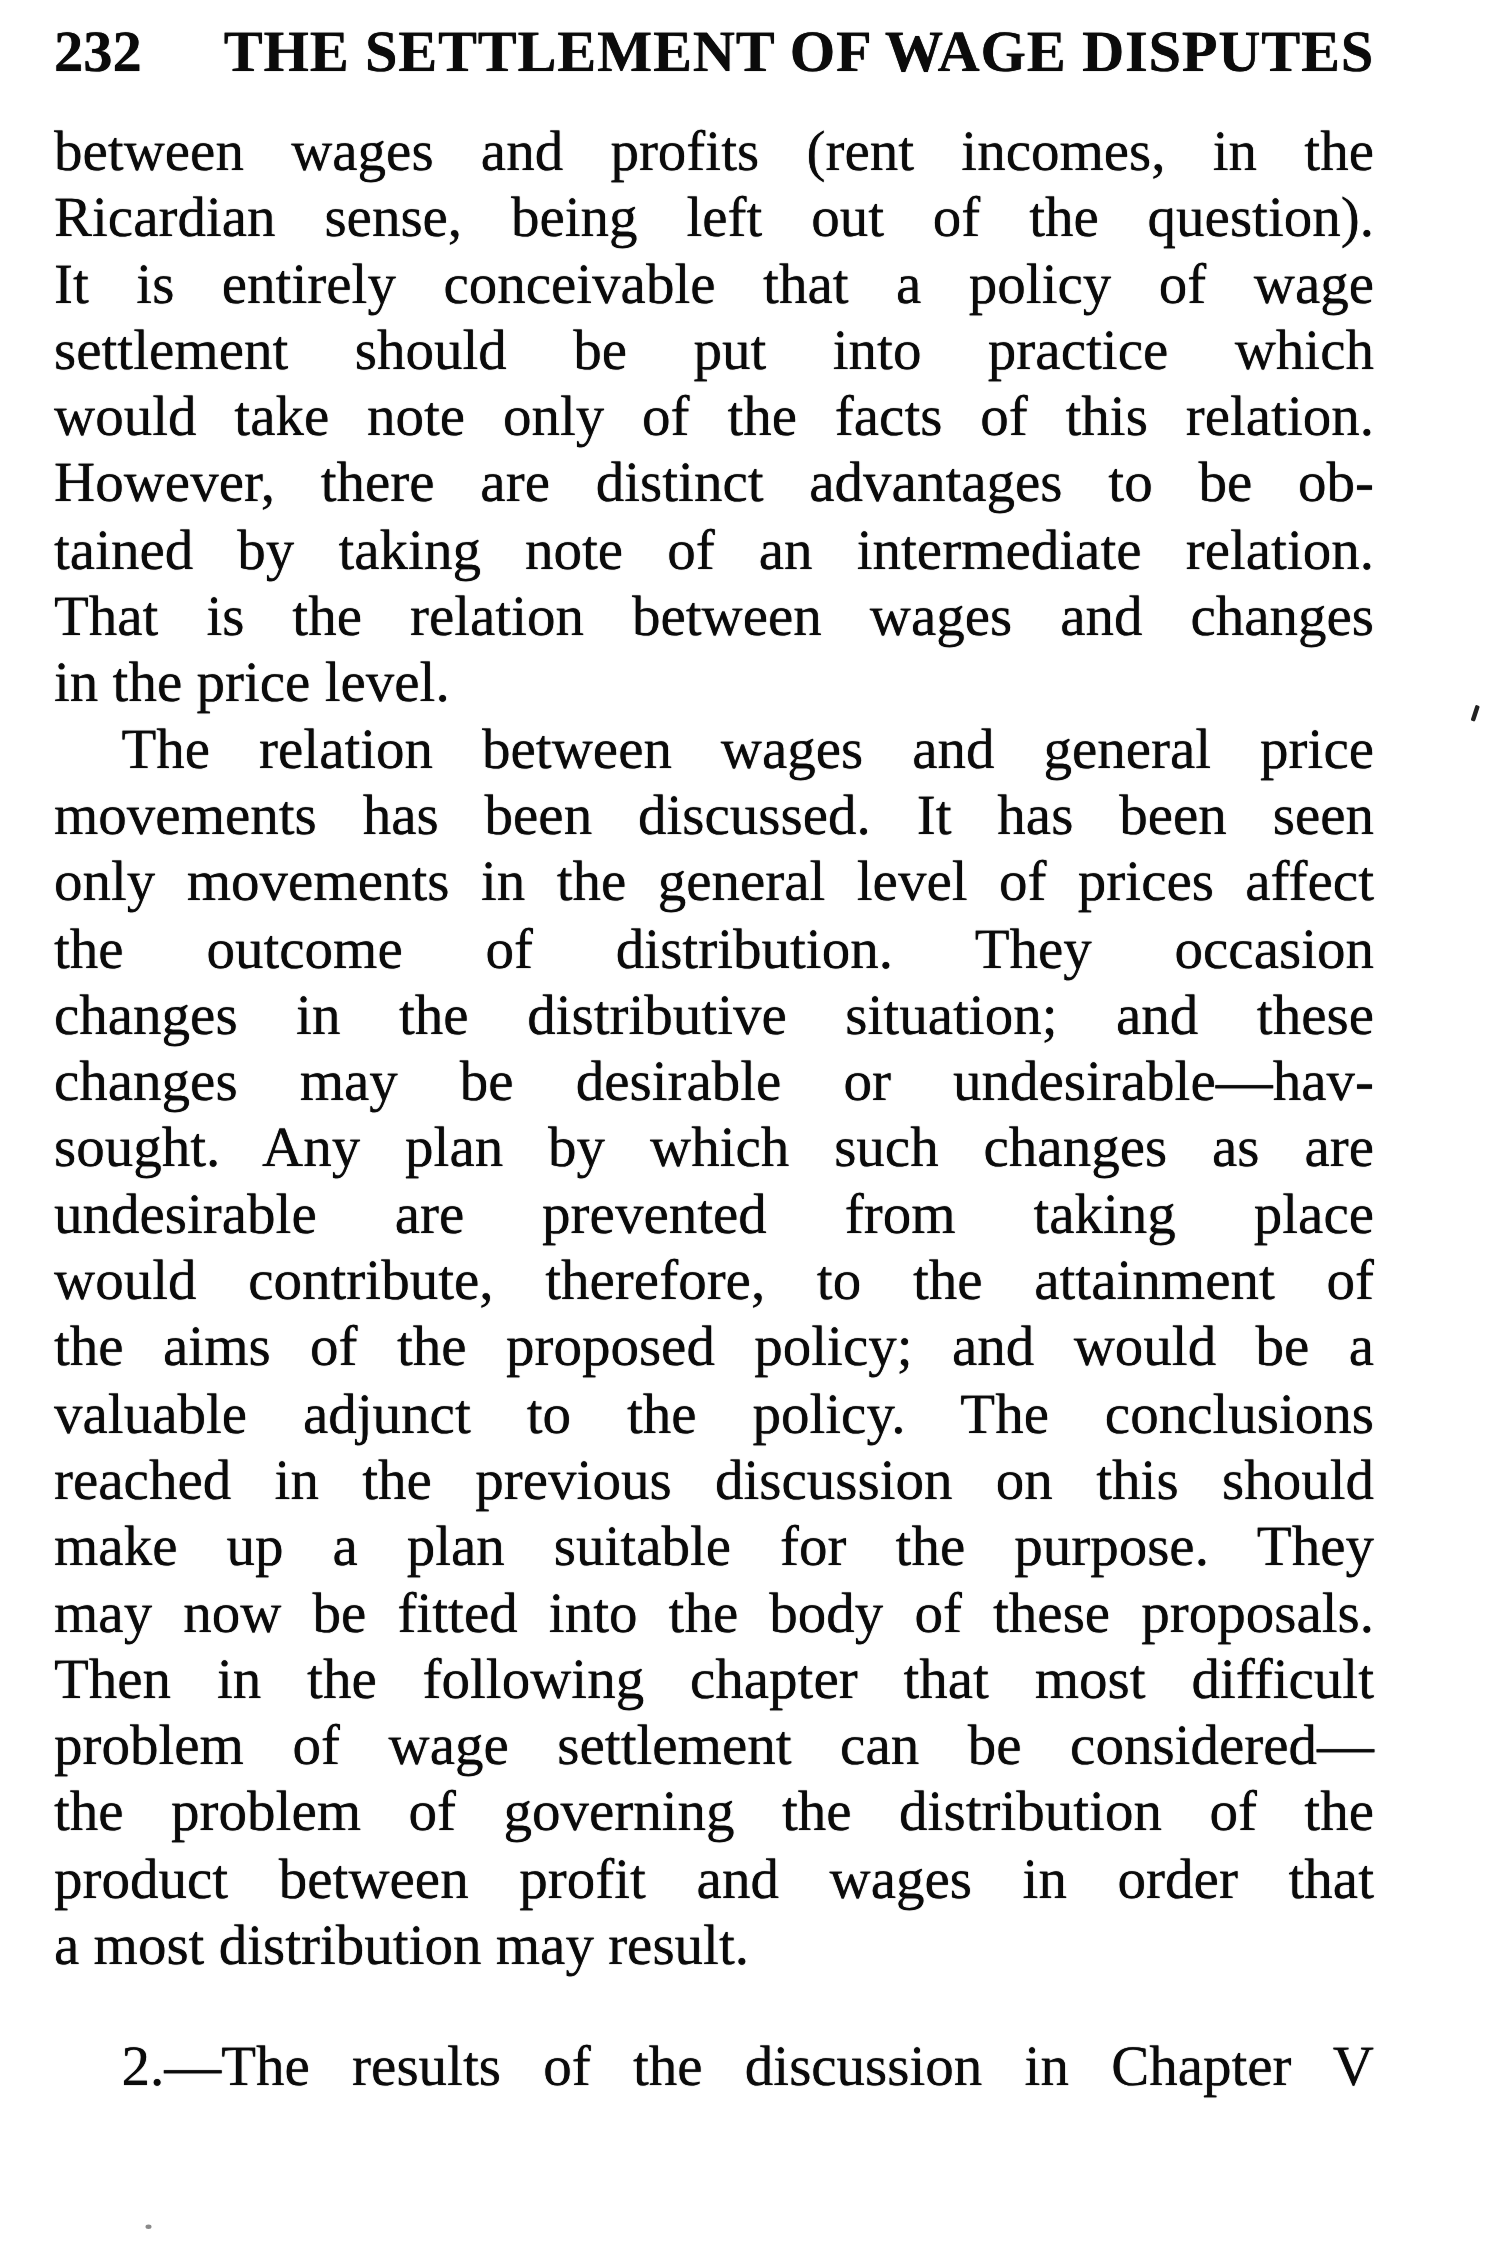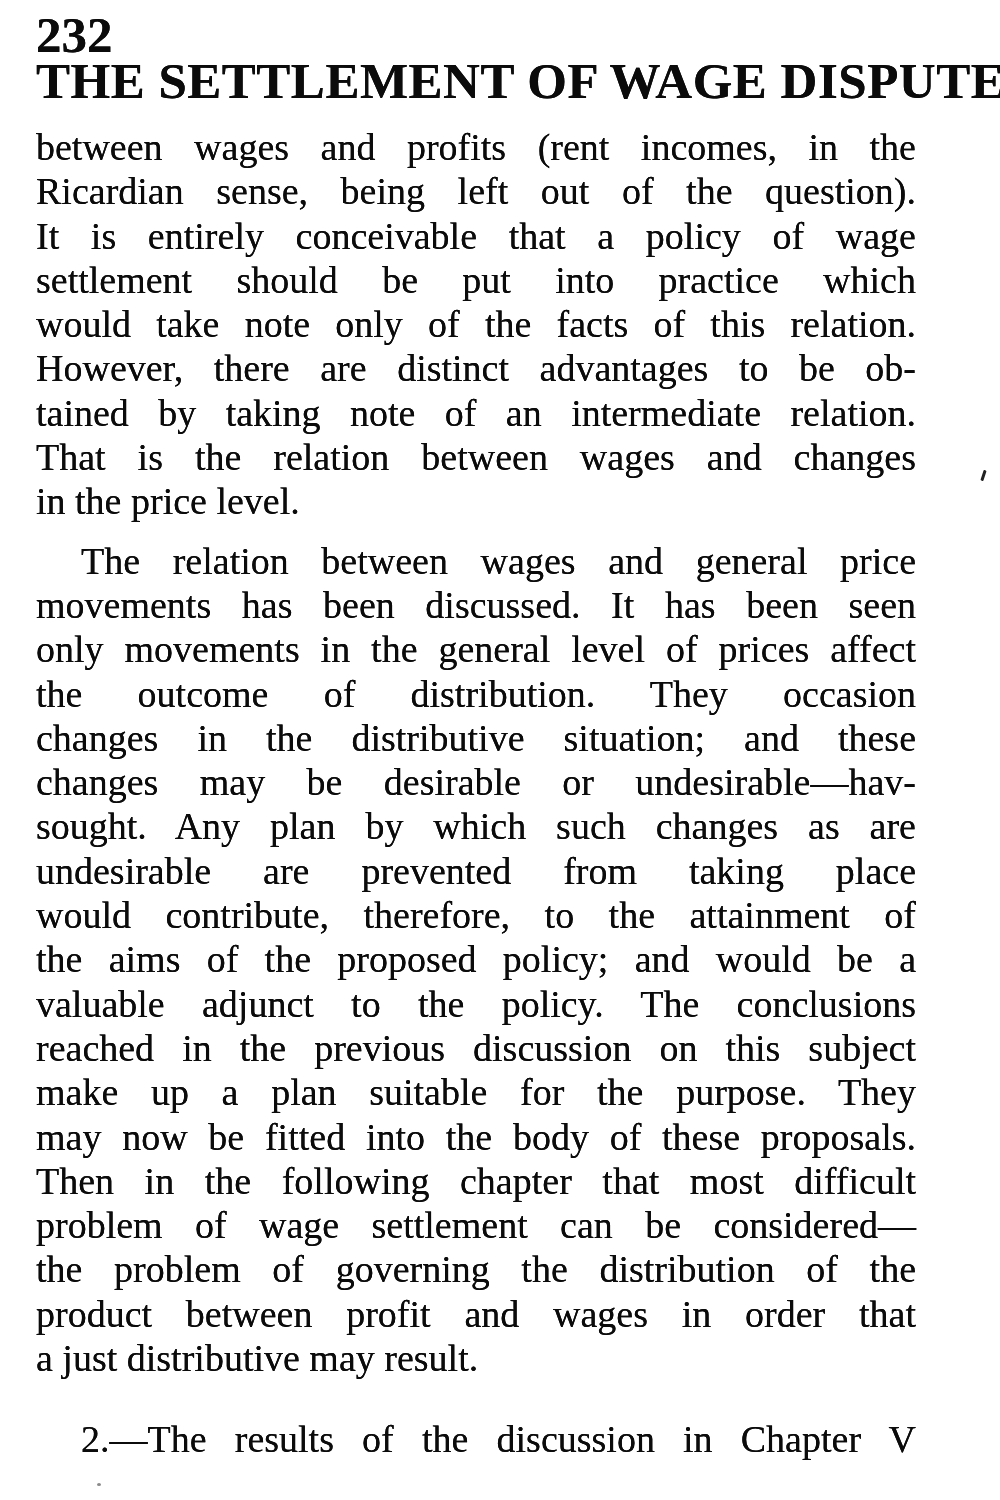--- a/index.html
+++ b/index.html
@@ -12,43 +12,42 @@
     color: #0b0b0b;
     font-family: "Liberation Serif", "DejaVu Serif", serif;
     padding: 12px 84px 0 36px;
     overflow: hidden;
   }
   
   .header {
     display: flex;
     justify-content: space-between;
     align-items: baseline;
-    font-size: 51px;
+    font-size: 39px;
     line-height: 46px;
     font-weight: 700;
     white-space: nowrap;
     text-shadow: 0 0 0.5px currentColor;
-    flex-direction: column;
   }
   .header .running-title { letter-spacing: 0.5px; }
   
   .bodytext { margin-top: 21px; }
   .line {
     font-size: 38px;
     line-height: 44.3px;
     text-align: justify;
     text-align-last: justify;
     white-space: nowrap;
     text-shadow: 0 0 0.6px currentColor;
   }
   .line.flush {
     text-align: left;
     text-align-last: left;
   }
-  .line.indent { text-indent: 45px; margin-top: 15px; }
+  .line.indent { text-indent: 45px; }
   .line.section { margin-top: 37px; }
   
   .artifact {
     position: absolute;
     background: #222222;
   }
   .artifact.mark-right {
     left: 982px; top: 470px;
     width: 3px; height: 11px;
     transform: rotate(18deg);
@@ -86,28 +85,28 @@
     <div class="line">movements has been discussed.  It has been seen</div>
     <div class="line">only movements in the general level of prices affect</div>
     <div class="line">the outcome of distribution.  They occasion</div>
     <div class="line">changes in the distributive situation; and these</div>
     <div class="line">changes may be desirable or undesirable—hav-</div>
     <div class="line">sought.  Any plan by which such changes as are</div>
     <div class="line">undesirable are prevented from taking place</div>
     <div class="line">would contribute, therefore, to the attainment of</div>
     <div class="line">the aims of the proposed policy; and would be a</div>
     <div class="line">valuable adjunct to the policy.  The conclusions</div>
-    <div class="line">reached in the previous discussion on this subject</div>
+    <div class="line">reached in the previous discussion on this should</div>
     <div class="line">make up a plan suitable for the purpose.  They</div>
     <div class="line">may now be fitted into the body of these proposals.</div>
     <div class="line">Then in the following chapter that most difficult</div>
     <div class="line">problem of wage settlement can be considered—</div>
     <div class="line">the problem of governing the distribution of the</div>
     <div class="line">product between profit and wages in order that</div>
-    <div class="line flush">a just distributive may result.</div>
+    <div class="line flush">a most distribution may result.</div>
 
     <div class="line indent section">2.—The results of the discussion in Chapter V</div>
   </div>
 
   <div class="artifact mark-right"></div>
   <div class="artifact dot-bottom"></div>
 
 </div>
 
 </body></html>

